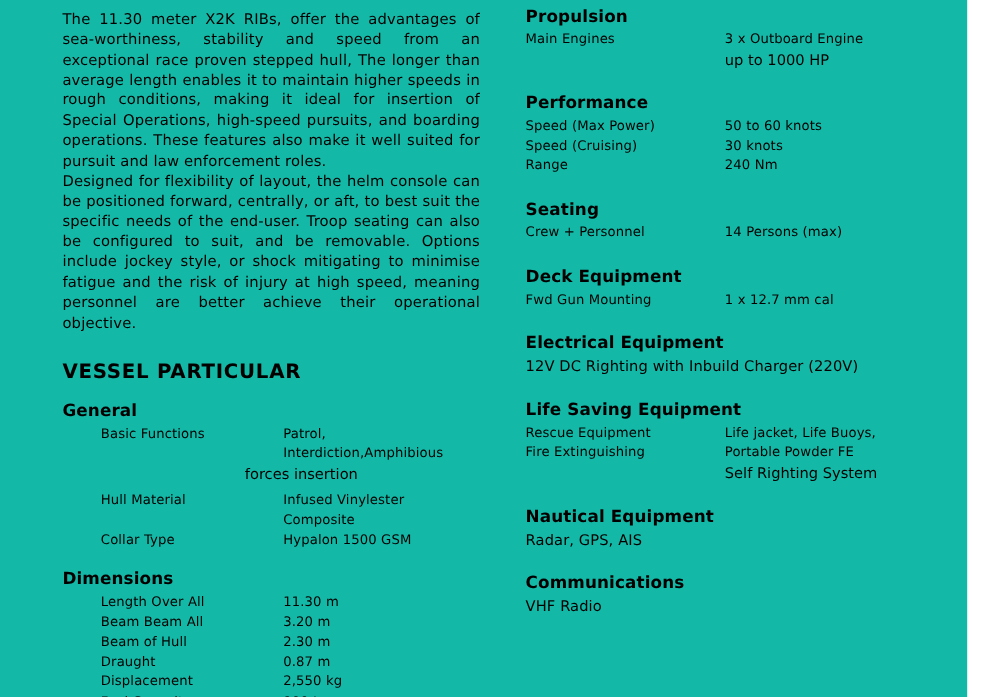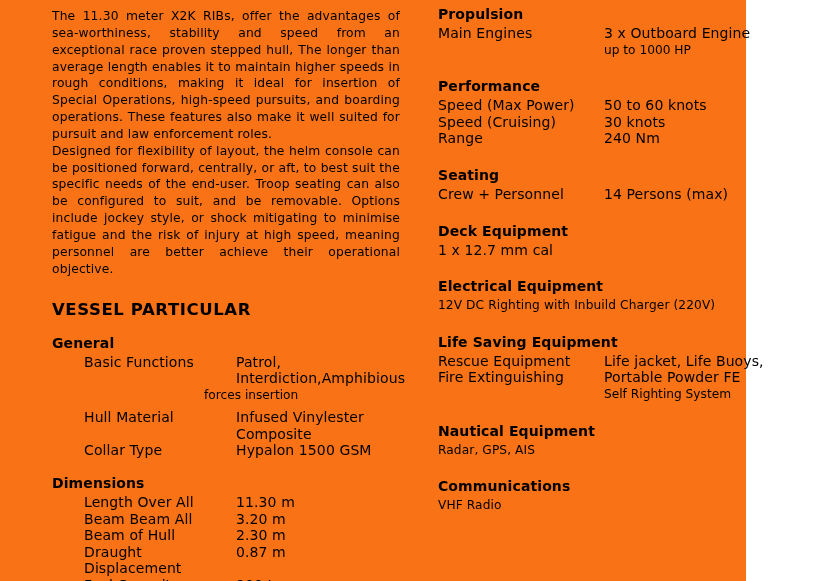--- a/index.html
+++ b/index.html
@@ -10,23 +10,23 @@
   body {
     width: 830px;
     height: 581px;
     font-family: "DejaVu Sans", sans-serif;
     color: #000000;
     position: relative;
     overflow: hidden;
   }
   .page {
     position: relative;
-    width: 746px;
+    width: 806px;
     height: 581px;
-    background: #f97316;
+    background: #14b8a6;
     box-sizing: border-box;
   }
   .left-col {
     position: absolute;
     left: 52px;
     top: 8px;
     width: 348px;
   }
   .right-col {
     position: absolute;
@@ -63,21 +63,21 @@
   .group-title {
     font-weight: bold;
     font-size: 14px;
     letter-spacing: 0.1px;
     margin-bottom: 3px;
   }
 
   
   .spec-row {
     display: flex;
-    font-size: 14px;
+    font-size: 11px;
     line-height: 16.6px;
     letter-spacing: 0.1px;
   }
   .left-col .spec-label {
     width: 152px;
     flex: 0 0 152px;
     margin-left: 32px;
   }
   .left-col .spec-value {
     flex: 1 1 auto;
@@ -159,20 +159,21 @@
       <div class="spec-row">
         <div class="spec-label">Beam of Hull</div>
         <div class="spec-value">2.30 m</div>
       </div>
       <div class="spec-row">
         <div class="spec-label">Draught</div>
         <div class="spec-value">0.87 m</div>
       </div>
       <div class="spec-row">
         <div class="spec-label">Displacement</div>
+        <div class="spec-value">2,550 kg</div>
       </div>
       <div class="spec-row">
         <div class="spec-label">Fuel Capacity</div>
         <div class="spec-value">900 L</div>
       </div>
       <div class="spec-row">
         <div class="spec-label">Tube Diameter</div>
         <div class="spec-value">460 to 560 mm</div>
       </div>
       <div class="spec-row">
@@ -218,20 +219,21 @@
       <div class="group-title">Seating</div>
       <div class="spec-row">
         <div class="spec-label">Crew + Personnel</div>
         <div class="spec-value">14 Persons (max)</div>
       </div>
     </div>
 
     <div class="group" style="margin-top:20px">
       <div class="group-title">Deck Equipment</div>
       <div class="spec-row">
+        <div class="spec-label">Fwd Gun Mounting</div>
         <div class="spec-value">1 x 12.7 mm cal</div>
       </div>
     </div>
 
     <div class="group" style="margin-top:20px">
       <div class="group-title">Electrical Equipment</div>
       <div class="plain-line">12V DC Righting with Inbuild Charger (220V)</div>
     </div>
 
     <div class="group" style="margin-top:20px">

